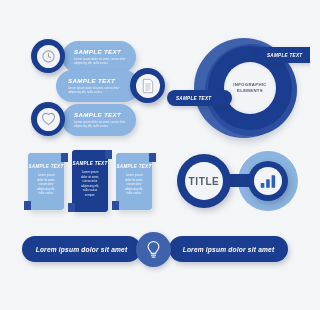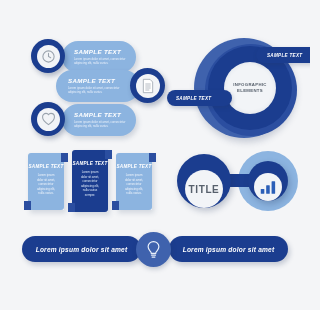--- a/index.html
+++ b/index.html
@@ -158,21 +158,21 @@
   .connector {
     position: absolute;
     background: #1b3d8f;
     border-radius: 4px;
   }
   .lg-circle {
     position: absolute;
     border-radius: 50%;
     background: #1b3d8f;
     display: flex;
-    align-items: flex-end;
+    align-items: center;
     justify-content: center;
     box-shadow: 2px 3px 6px rgba(30,50,90,0.26);
   }
   .lg-circle .face {
     border-radius: 50%;
     background: #f2f4f7;
     display: flex;
     align-items: center;
     justify-content: center;
   }

